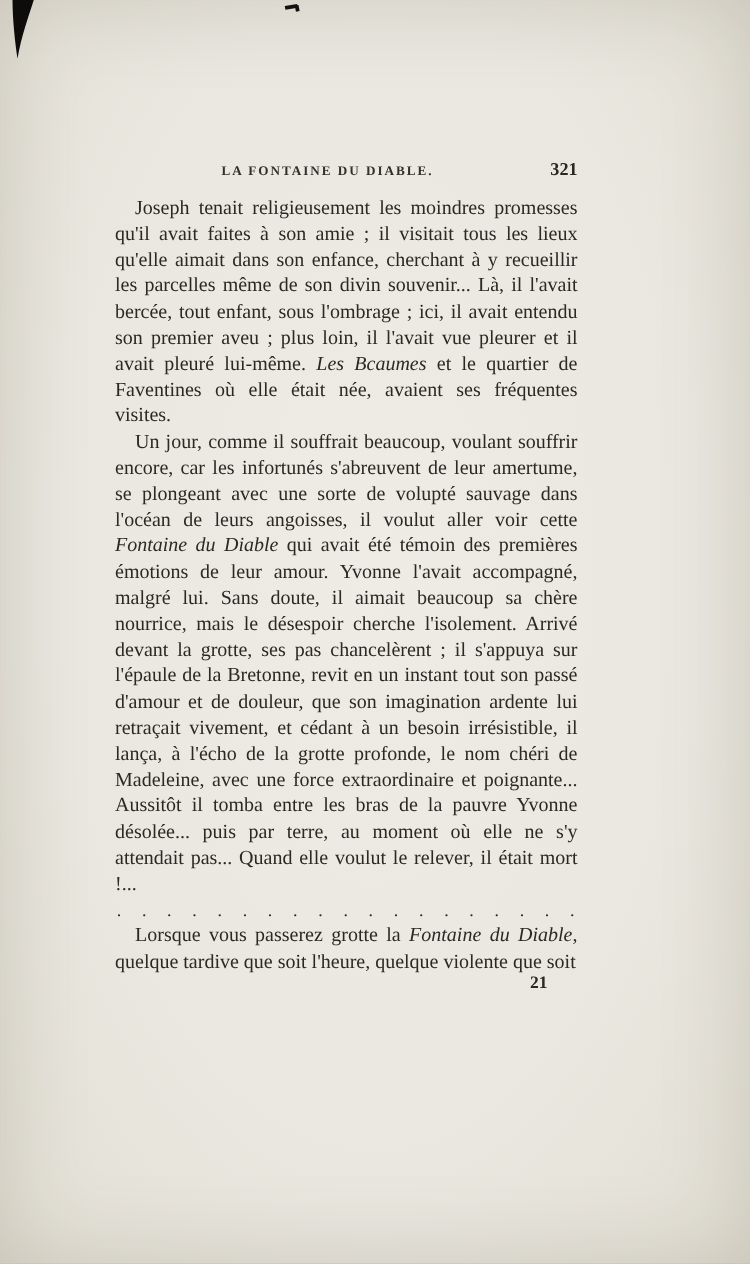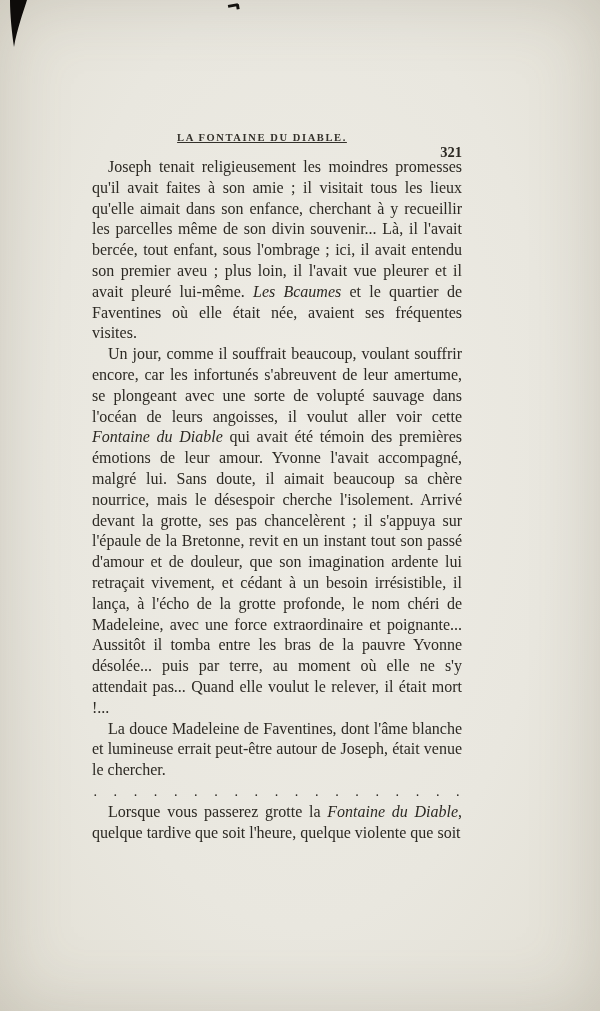--- a/index.html
+++ b/index.html
@@ -24,24 +24,24 @@
     content:""; position:absolute; right:-1px; top:1px;
     width:3px; height:5px; background:#14120f;
   }
   .text-area { position:absolute; left:92px; top:128px; width:370px; }
   .running-head {
     position:relative; height:18px; margin-bottom:11px;
   }
   .head-title {
     position:absolute; left:0; right:30px; text-align:center;
     font-size:10.5px; letter-spacing:1.6px; font-variant:small-caps;
-    font-weight:bold; color:#33302a; top:4px;text-decoration:underline;
+    font-weight:bold; color:#33302a; top:4px;
   }
   .head-page {
-    position:absolute; right:0; top:16px;
+    position:absolute; right:0; top:0;
     font-size:14.5px; font-weight:bold; color:#2b2822;margin-left:45px;
   }
   .body-text { font-size:16px; line-height:20.8px; text-align:justify; hyphens:auto; }
   .body-text p { margin:0; text-indent:16px; }
   .it { font-style:italic; }
   .dots-separator {
     font-size:14.3px; line-height:20.8px;
     text-align:center; word-spacing:11px; letter-spacing:1px;
     color:#2c2923; overflow:hidden; white-space:nowrap;
   }
@@ -64,24 +64,24 @@
   <div class="text-area">
 
     <div class="running-head">
       <span class="head-title">LA FONTAINE DU DIABLE.</span>
       <span class="head-page">321</span>
     </div>
 
     <div class="body-text">
         <p><span>Joseph tenait religieusement les moindres promesses qu'il avait faites à son amie ; il visitait tous les lieux qu'elle aimait dans son enfance, cherchant à y recueillir les parcelles même de son divin souvenir... Là, il l'avait bercée, tout enfant, sous l'ombrage ; ici, il avait entendu son premier aveu ; plus loin, il l'avait vue pleurer et il avait pleuré lui-même. </span><span class="it">Les Bcaumes</span><span> et le quartier de Faventines où elle était née, avaient ses fréquentes visites.</span></p>
         <p><span>Un jour, comme il souffrait beaucoup, voulant souffrir encore, car les infortunés s'abreuvent de leur amertume, se plongeant avec une sorte de volupté sauvage dans l'océan de leurs angoisses, il voulut aller voir cette </span><span class="it">Fontaine du Diable</span><span> qui avait été témoin des premières émotions de leur amour. Yvonne l'avait accompagné, malgré lui. Sans doute, il aimait beaucoup sa chère nourrice, mais le désespoir cherche l'isolement. Arrivé devant la grotte, ses pas chancelèrent ; il s'appuya sur l'épaule de la Bretonne, revit en un instant tout son passé d'amour et de douleur, que son imagination ardente lui retraçait vivement, et cédant à un besoin irrésistible, il lança, à l'écho de la grotte profonde, le nom chéri de Madeleine, avec une force extraordinaire et poignante... Aussitôt il tomba entre les bras de la pauvre Yvonne désolée... puis par terre, au moment où elle ne s'y attendait pas... Quand elle voulut le relever, il était mort !...</span></p>
-        <p><span>La douce Madeleine de Faventines, dont l'âme blanche et lumineuse errait peut-être autour de Joseph, était venue le chercher.</span></p>
       </div>
 
     <div class="dots-separator">. . . . . . . . . . . . . . . . . . .</div>
 
     <div class="body-text">
         <p><span>Lorsque vous passerez grotte la </span><span class="it">Fontaine du Diable</span><span>, quelque tardive que soit l'heure, quelque violente que soit</span></p>
       </div>
 
+    <div class="signature-mark">21</div>
 
   </div>
 </div>
 
 </body></html>

